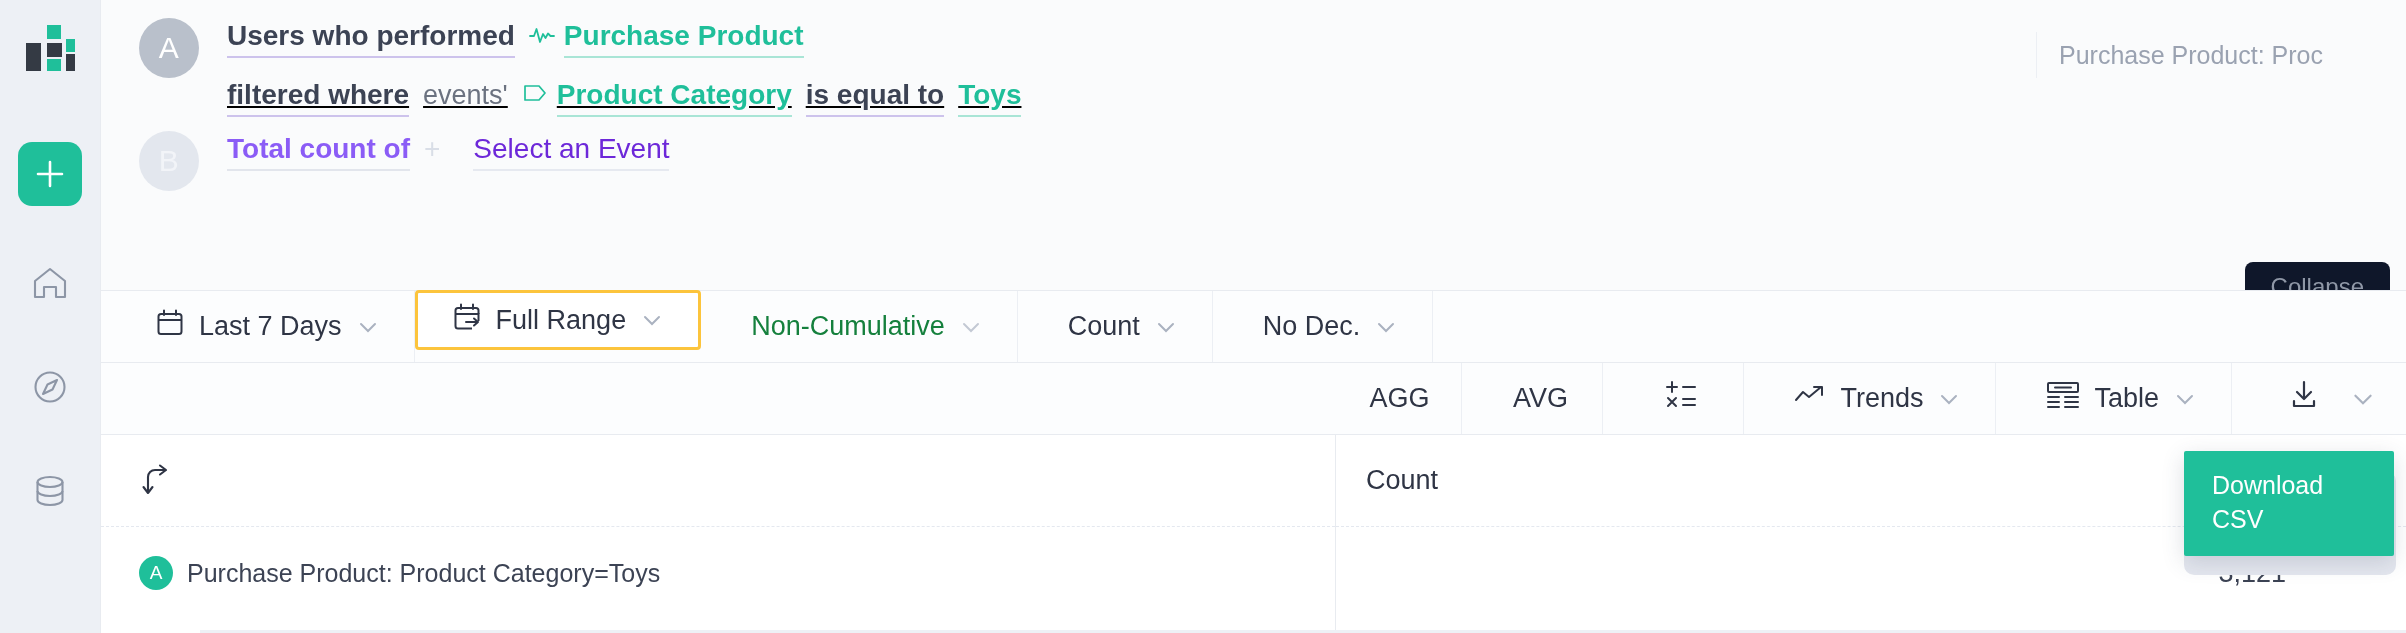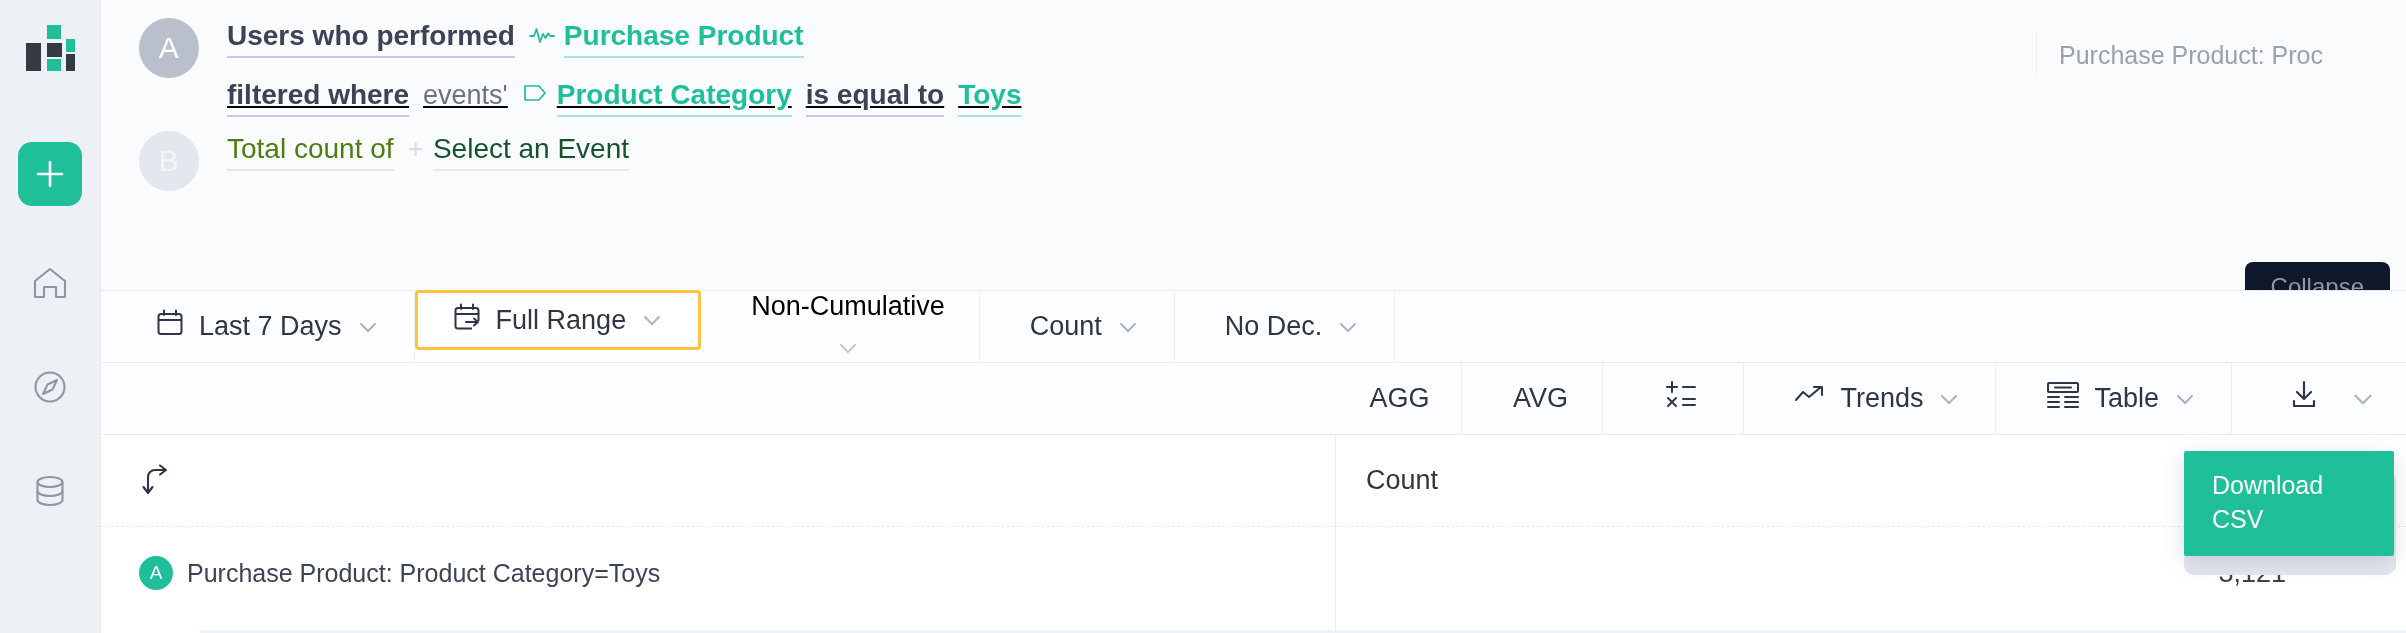--- a/index.html
+++ b/index.html
@@ -72,25 +72,26 @@
     font-weight: 700;
     border-bottom: 2px solid #cdc3ec;
     padding-bottom: 6px;
     cursor: pointer;
   }
   .tok.green {
     color: #1fbf9a; font-weight: 700;
     border-bottom: 2px solid #a9e5d6;
   }
   .tok.muted {
-    color: #14532d; font-weight: 400;
+    color: #6d28d9; font-weight: 400;
     border-bottom: 2px solid #e6e9f0;
+    margin-left: 24px;
   }
   .tok.muted-strong {
-    color: #4d7c0f; font-weight: 400;
+    color: #8b5cf6; font-weight: 700;
     border-bottom: 2px solid #e2e5ec;
   }
   .plain {
     font-size: 27px; color: #6b7280; font-weight: 400; padding-bottom: 6px;
   }
   .sp { display: inline-block; width: 14px; }
   .sp-s { display: inline-block; width: 9px; }
   .ico-inline { display: inline-flex; align-items: center; padding-bottom: 4px; }
   .plusmark { font-size: 28px; color: #d9dee7; font-weight: 400; padding-bottom: 6px; }
 
@@ -123,21 +124,21 @@
   }
   .tb-item {
     display: flex; align-items: center; gap: 14px;
     padding: 0 34px;
     border-right: 1px solid #eceff4;
     font-size: 27px; color: #2f3545; cursor: pointer;
     white-space: nowrap;
     margin-left: 16px;
   }
   .tb-item.first { padding-left: 38px; }
-  .tb-item.dim { color: #000000; flex-direction: column; }
+  .tb-item.dim { color: #15803d; }
   .tb-item.nobord { border-right: none; }
   .chev { color: #aab2c0; display:flex; align-items:center; }
   .tb-spacer { flex: 1 1 auto; border-right: none; }
   .tb-highlight {
     border: 3px solid #fcc43c; border-radius: 4px;
     margin: -1px 0; position: relative; z-index: 2; background:#fff;
     height: 60px;
   }
 
   .toolbar2 { height: 72px; justify-content: flex-end; }

